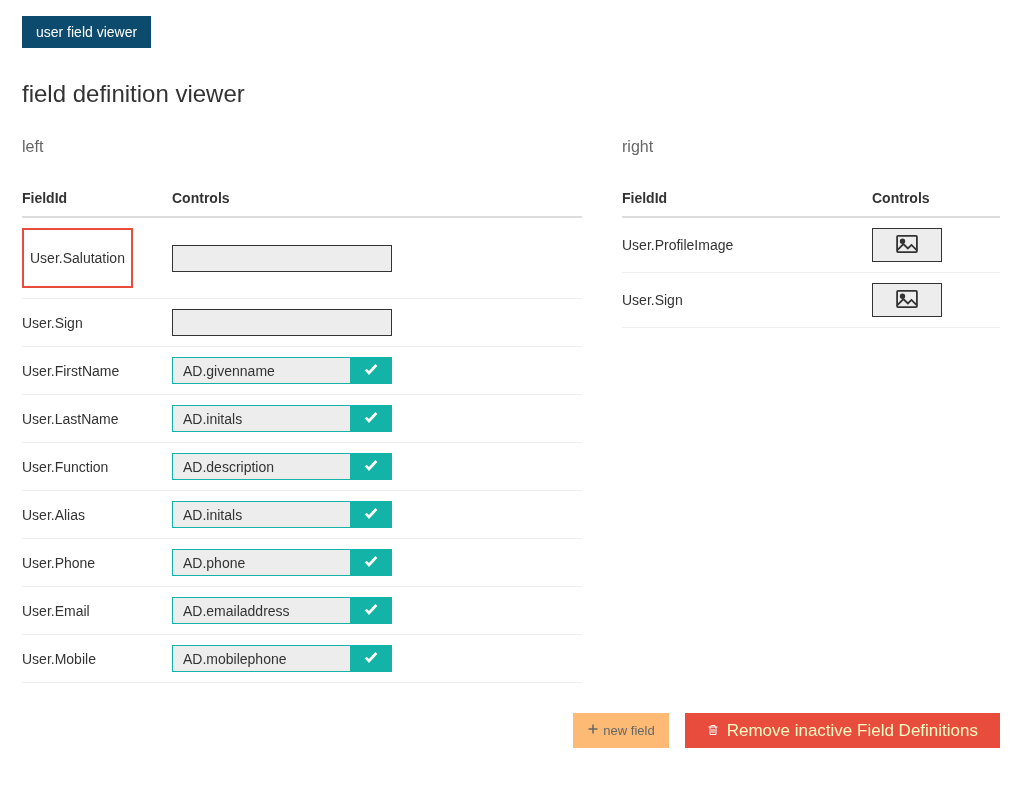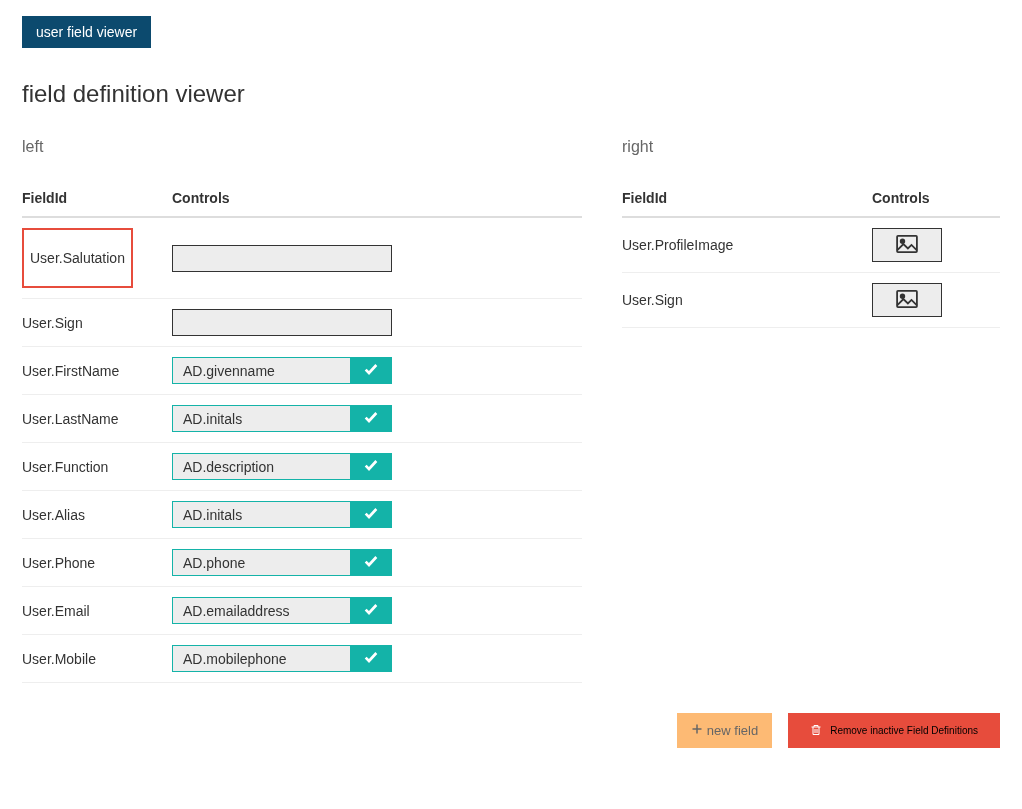--- a/index.html
+++ b/index.html
@@ -108,24 +108,24 @@
     border: none;
     padding: 10px 14px;
     font-size: 13px;
     cursor: pointer;
     display: flex;
     align-items: center;
     gap: 4px;
   }
   .btn-remove {
     background: #e74c3c;
-    color: #000000;
+    color: #fef9c3;
     border: none;
     padding: 4px 22px;
-    font-size: 10px;
+    font-size: 17px;
     cursor: pointer;
     display: flex;
     align-items: center;
     gap: 8px;
   }
   .btn-remove svg, .btn-newfield svg { width: 12px; height: 12px; }
 </style>
 </head>
 <body>
 

